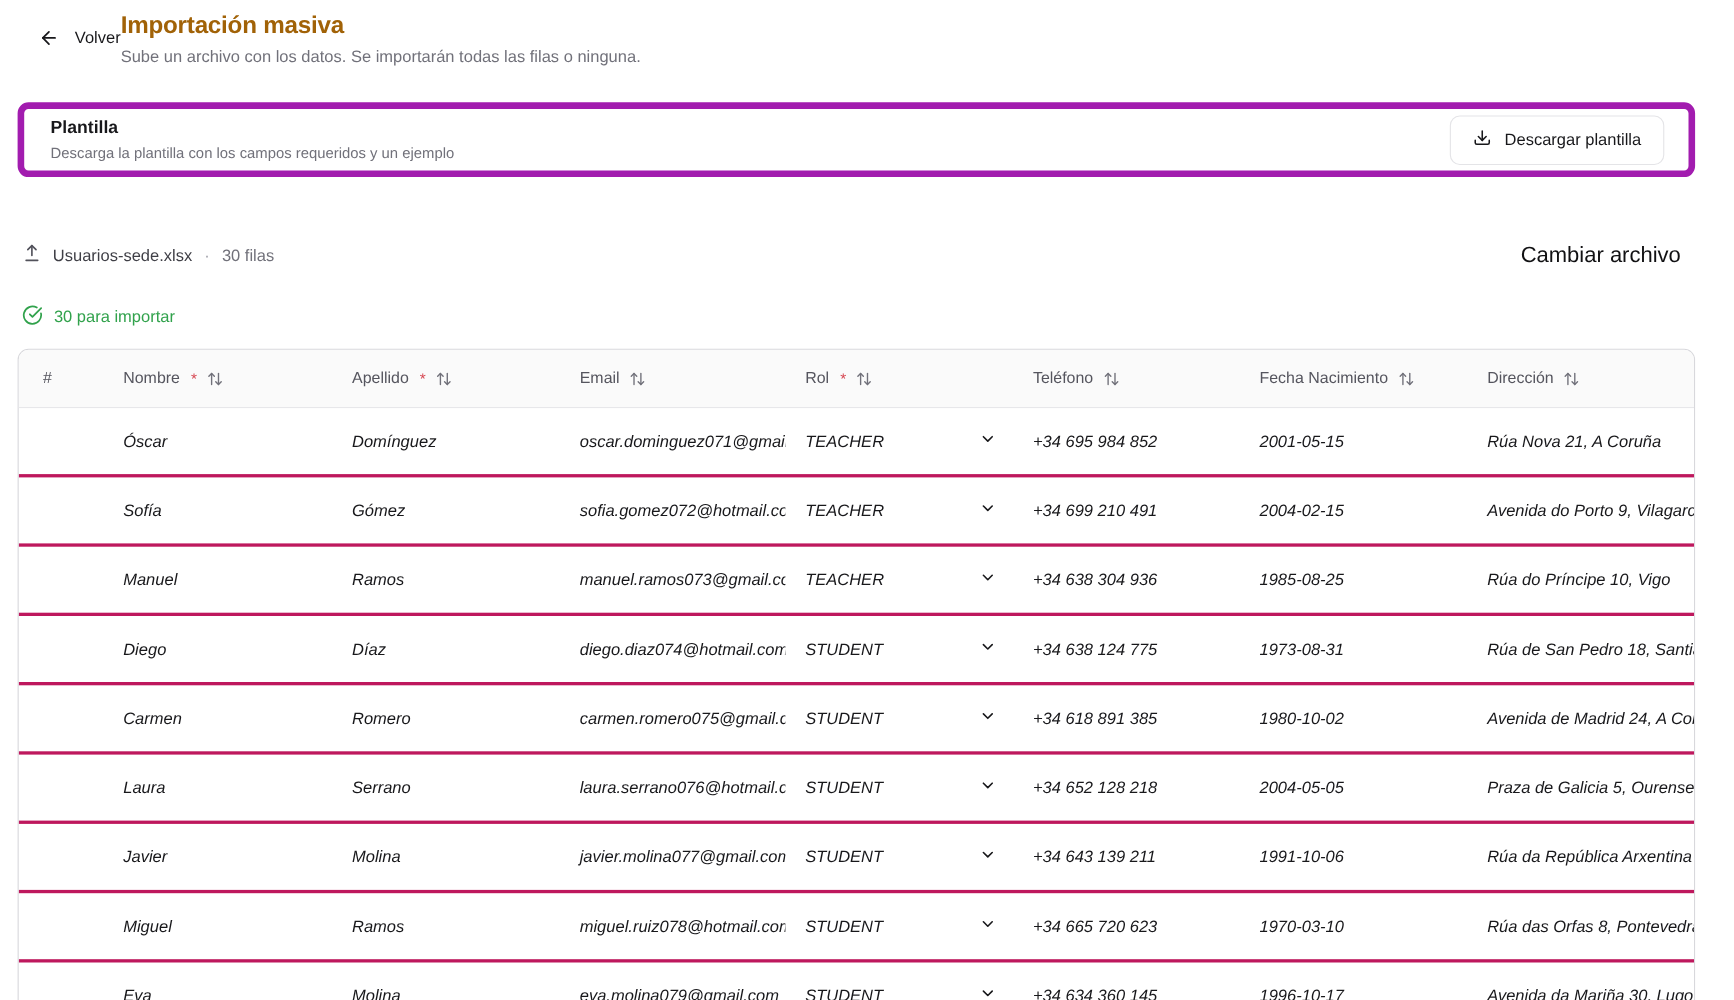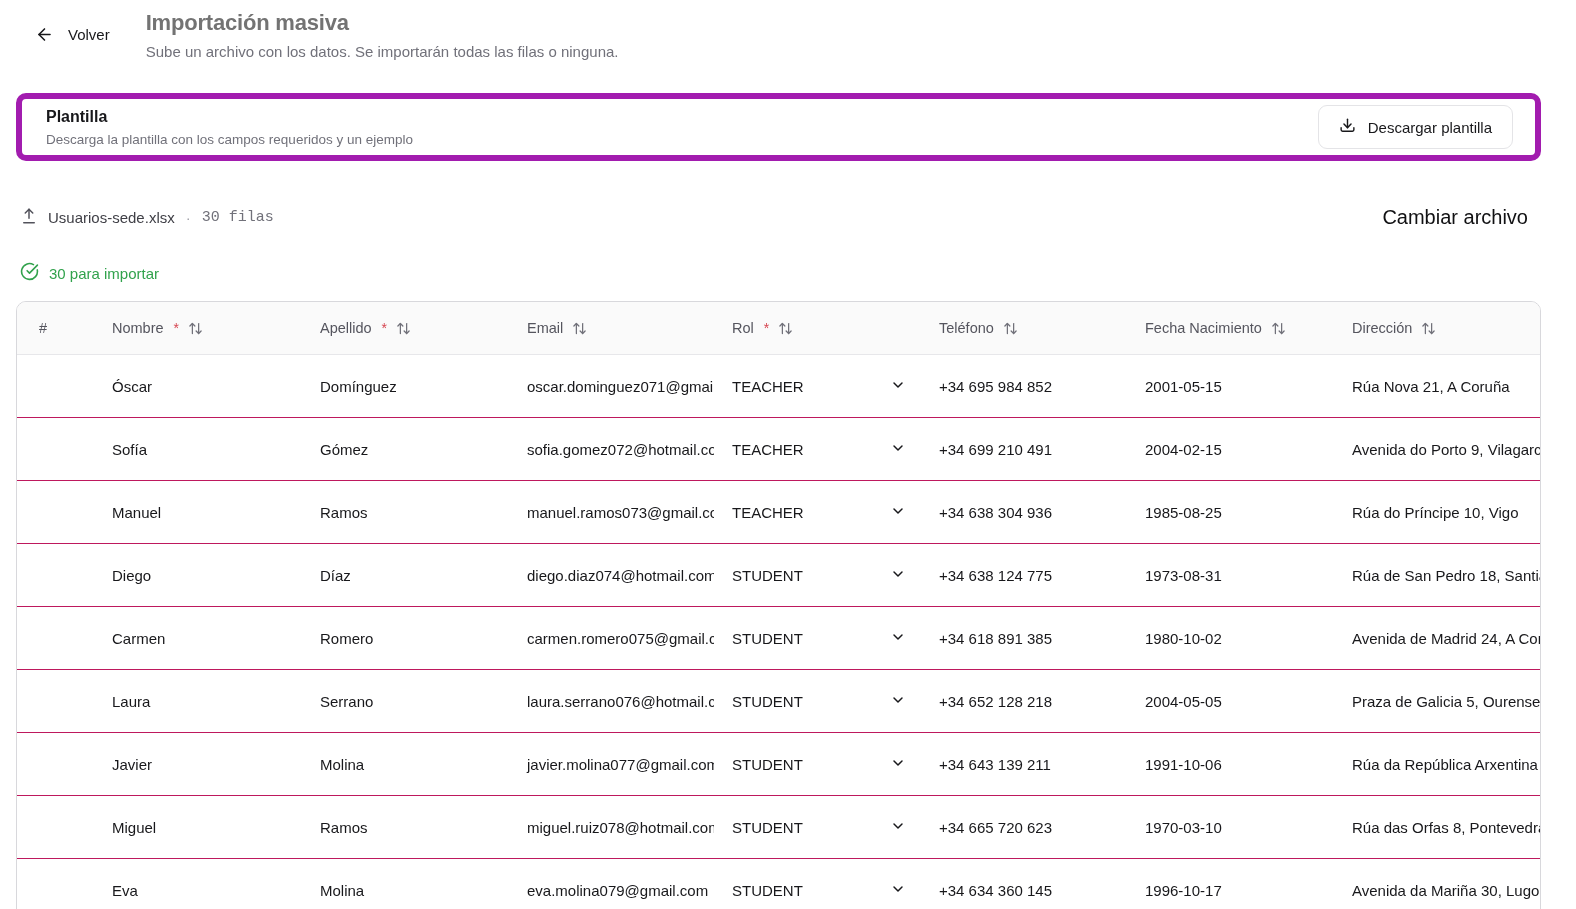--- a/index.html
+++ b/index.html
@@ -5,56 +5,56 @@
   * { box-sizing: border-box; margin: 0; padding: 0; }
   html, body { width: 1576px; height: 909px; overflow: hidden; }
   body {
     font-family: "Liberation Sans", sans-serif;
     background: #ffffff;
     color: #18181b;
   }
   .main { margin: 0 35px 0 16px; }
 
   
-  .page-header { display: flex; padding: 10px 0 0 19px; gap: 36px; }
+  .page-header { display: flex; padding: 10px 0 0 19px; }
   .back-group {
     display: flex; align-items: center; gap: 14px;
     margin-top: 15px; height: fit-content; cursor: pointer;
   }
   .back-group svg { display: block; }
   .back-label { font-size: 15px; font-weight: 500; color: #18181b; }
   .title-block { display: flex; flex-direction: column; }
-  .page-title { font-size: 22px; font-weight: 700; letter-spacing: -0.2px; color: #737373; }
+  .page-title { font-size: 22px; font-weight: 700; letter-spacing: -0.2px; color: #a16207; }
   .page-subtitle { margin-top: 7px; font-size: 15px; color: #71717a; }
 
   
   .template-card {
     margin-top: 33px;
     border: 6px solid #a21caf; border-radius: 10px;
     display: flex; align-items: center; justify-content: space-between;
     padding: 13px 22px 13px 24px; background: #fff; height: 68px;
   }
   .card-title { font-size: 16px; font-weight: 700; color: #18181b; }
   .card-desc { margin-top: 6px; font-size: 13.5px; color: #71717a; }
   .download-btn {
     display: flex; align-items: center; gap: 12px;
     border: 1px solid #e4e4e7; border-radius: 9px; background: #fff;
     padding: 11px 20px; font-size: 15px; font-weight: 500; color: #18181b;
     font-family: inherit; cursor: pointer;
   }
 
   
   .file-row {
-    margin-top: 45px; display: flex; 
+    margin-top: 60px; display: flex; 
     justify-content: space-between; padding: 0 13px 0 4px;
   }
   .file-left { display: flex; align-items: center; gap: 10px; }
   .file-name { font-size: 15px; color: #3f3f46; }
   .file-sep { font-size: 15px; color: #a1a1aa; padding: 0 1px; }
-  .file-count { font-size: 15px; color: #71717a; font-family: Liberation Mono, monospace; }
+  .file-count { font-size: 15px; color: #71717a; }
   .change-file { font-size: 20px; font-weight: 400; color: #111113; cursor: pointer; }
 
   
   .status-row {
     margin-top: 33px; padding-left: 4px;
     display: flex; align-items: center; gap: 10px;
     font-size: 15px;
   }
 
   
@@ -70,21 +70,21 @@
   }
   .thead { background: #fafafa; border-bottom: 1px solid #e7e7ea; height: 53px; }
   .th {
     display: flex; align-items: center; gap: 9px;
     padding-left: 18px; font-size: 14.5px; color: #55555e;
     white-space: nowrap; overflow: hidden;
   }
   .th:first-child { padding-left: 22px; }
   .req-star { color: #d64550; font-size: 14px; margin-left: 1px; }
   .sort-icon { display: inline-flex; cursor: pointer; flex: none; }
-  .trow { height: 63px; border-bottom: 1px solid #be185d; }
+  .trow { height: 63px; border-bottom: 3px solid #be185d; font-style: italic; }
   .td {
     display: flex; align-items: center; padding-left: 18px;
     font-size: 15px; color: #18181b;
     white-space: nowrap; overflow: hidden;
   }
   .td:first-child { padding-left: 22px; }
   .td-role { justify-content: space-between; padding-right: 15px; }
   .role-select { display: flex; align-items: center; justify-content: space-between; width: 100%; cursor: pointer; }
 </style>
 </head>

